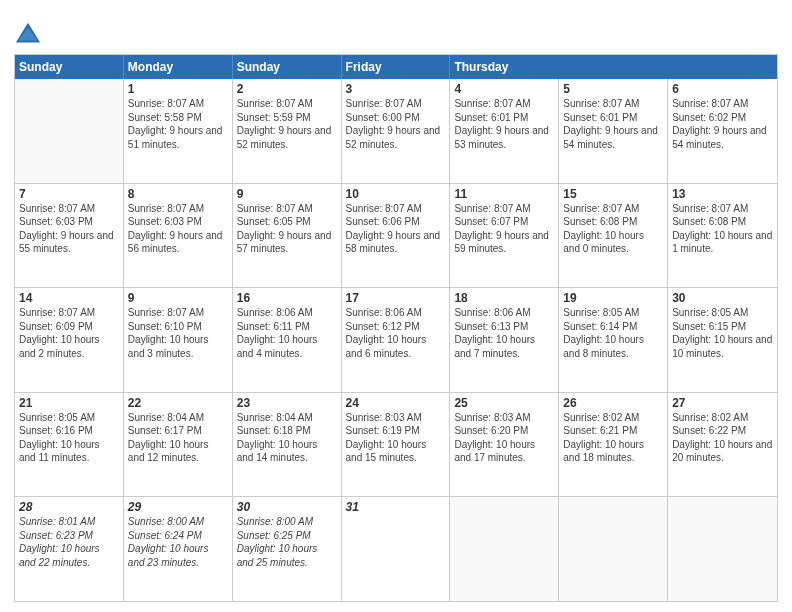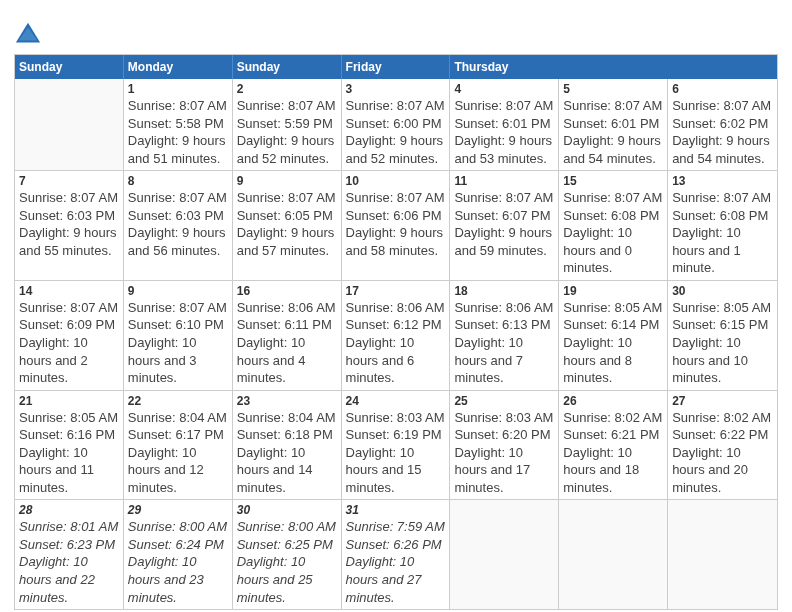--- a/index.html
+++ b/index.html
@@ -113,21 +113,21 @@
       background: #f9f9f9;
     }
     .day-num {
       font-size: 12px;
       font-weight: bold;
       color: #333;
       display: block;
       margin-bottom: 1px;
     }
     .day-info {
-      font-size: 13px;
+      font-size: 10px;
       color: #444;
       line-height: 1.35;
     }
   </style>
 </head>
 <body>
 
 <div class="page">
   <div class="header">
     <div class="logo">
@@ -280,21 +280,20 @@
           <div class="cal-cell">
             <span class="day-num">29</span>
             <div class="day-info">Sunrise: 8:00 AM<br>Sunset: 6:24 PM<br>Daylight: 10 hours and 23 minutes.</div>
           </div>
           <div class="cal-cell">
             <span class="day-num">30</span>
             <div class="day-info">Sunrise: 8:00 AM<br>Sunset: 6:25 PM<br>Daylight: 10 hours and 25 minutes.</div>
           </div>
           <div class="cal-cell">
             <span class="day-num">31</span>
-            <div class="day-info">Sunrise: 7:59 AM<br>Sunset: 6:26 PM<br>Daylight: 10 hours and 27 minutes.</div>
           </div>
           <div class="cal-cell empty"></div>
           <div class="cal-cell empty"></div>
           <div class="cal-cell empty"></div>
         </div>
       </div>
   </div>
 </div>
 
 </body></html>

